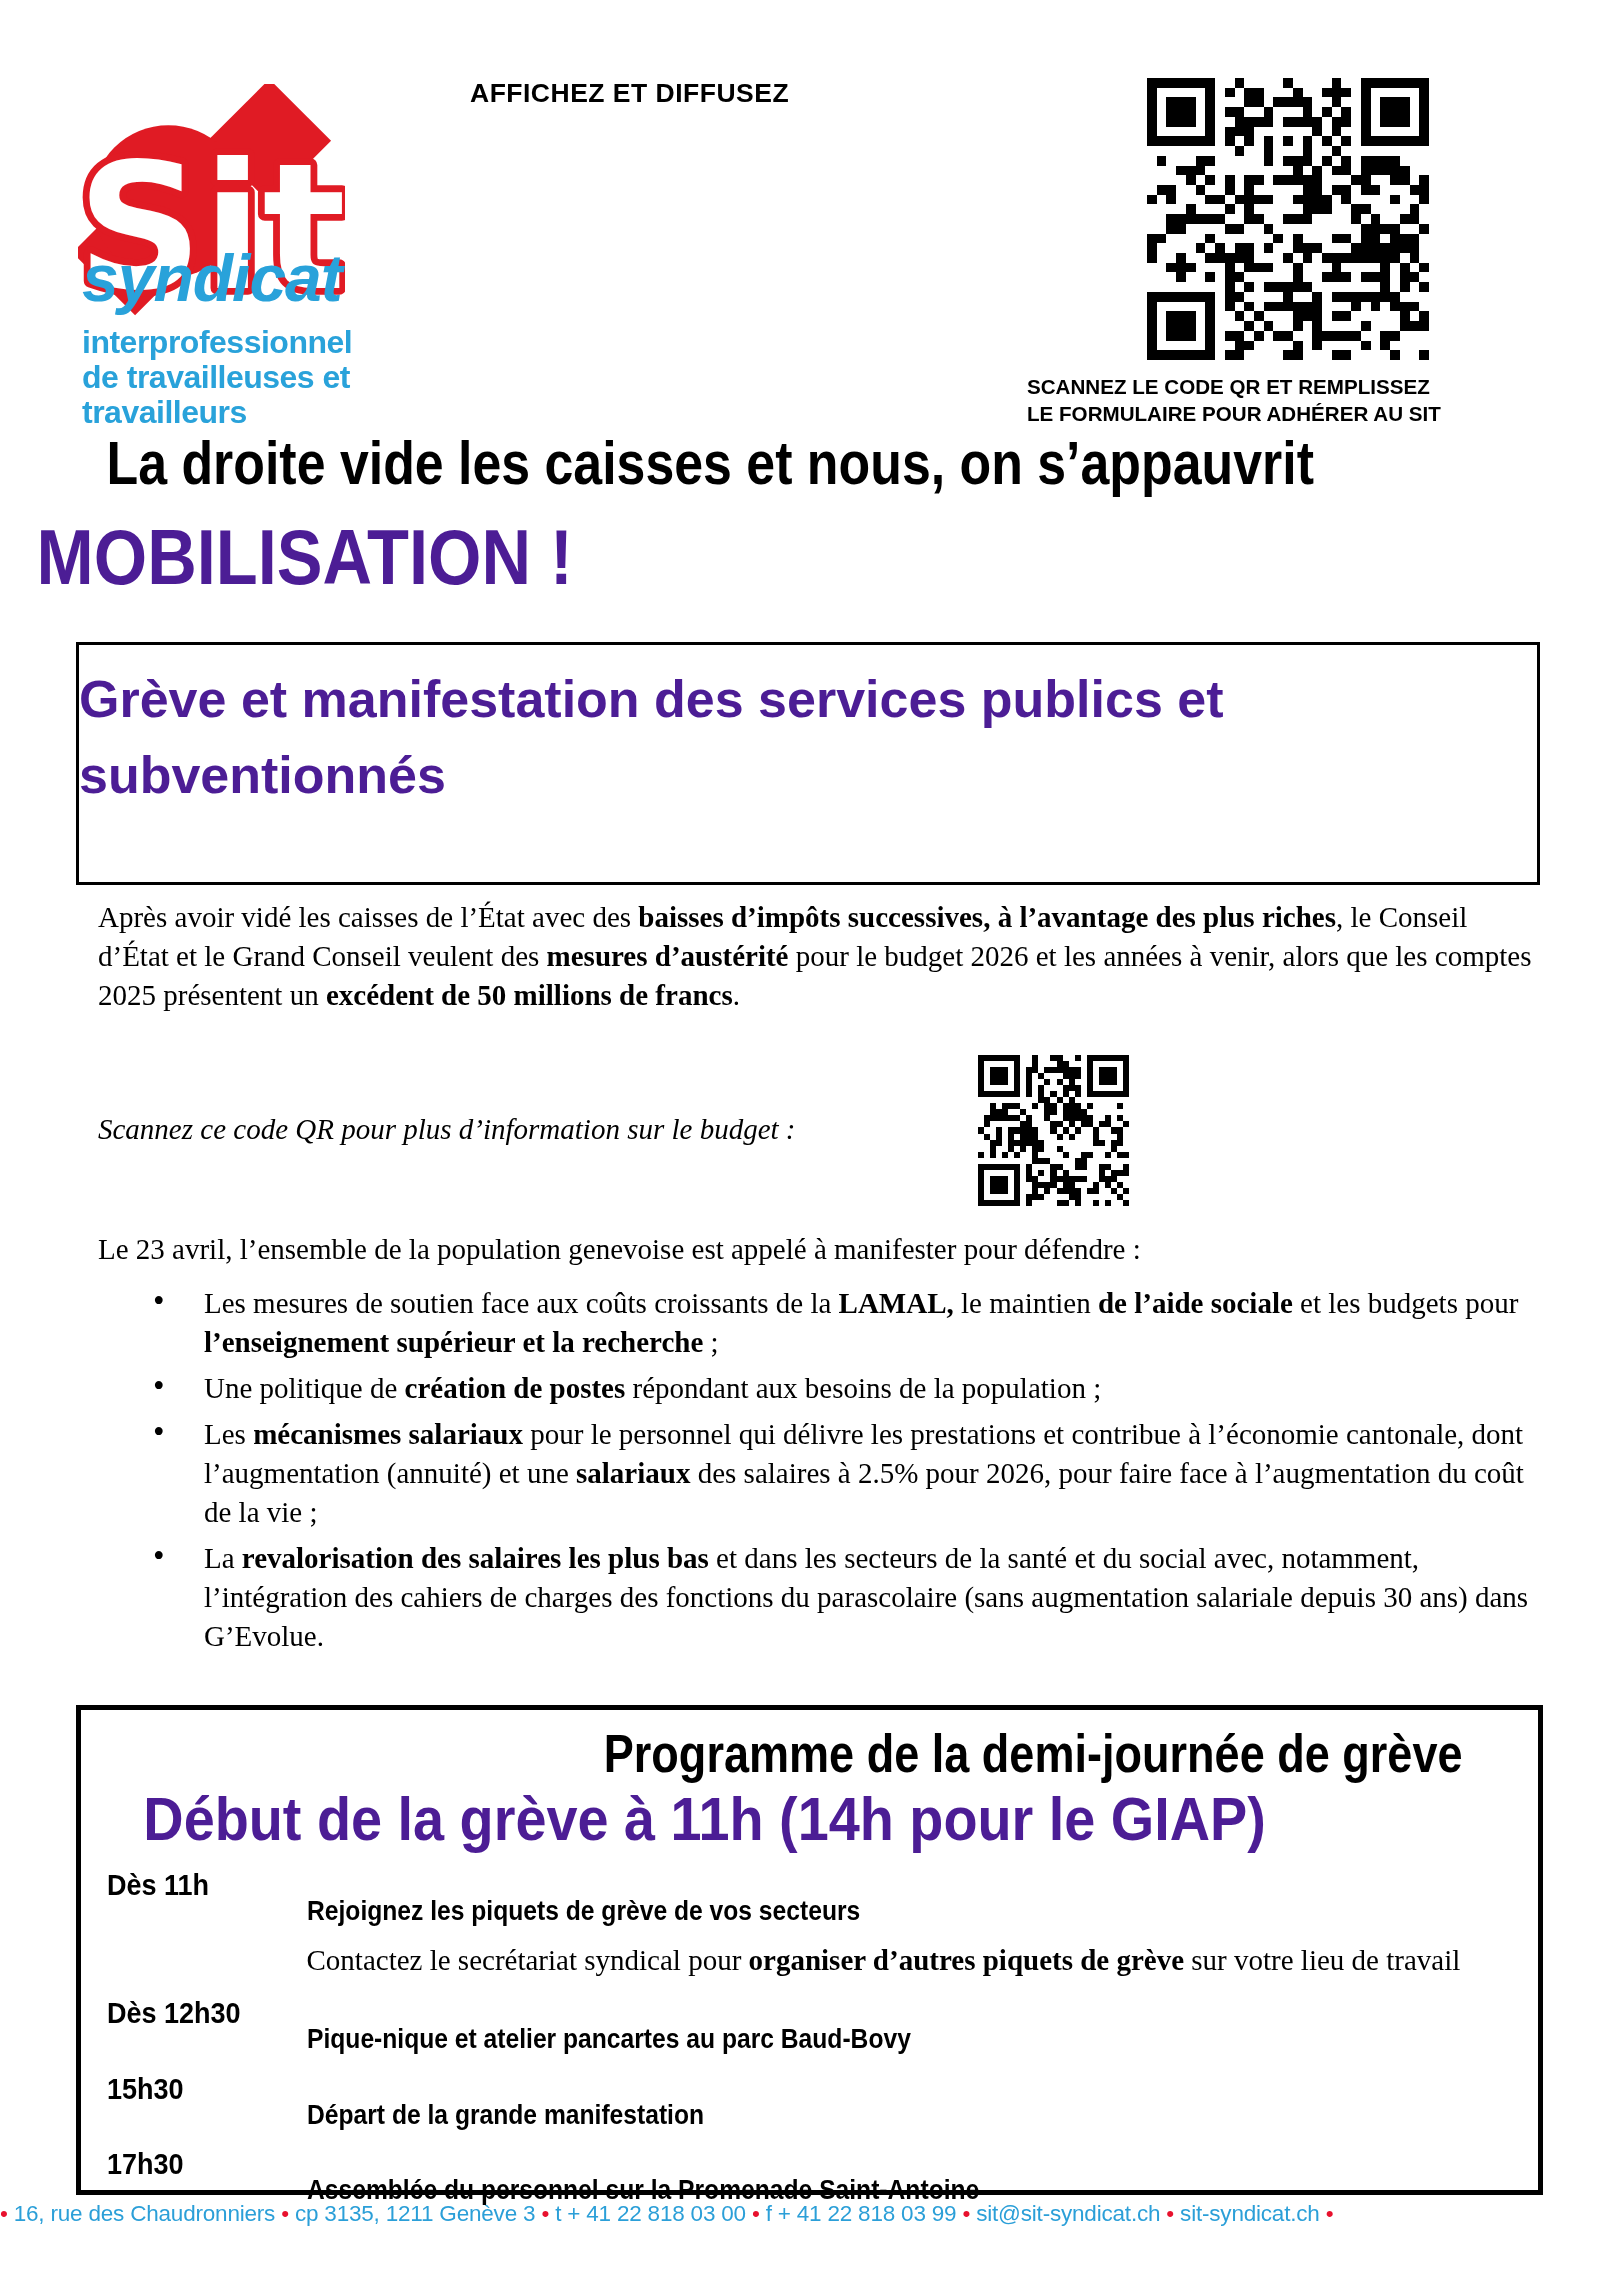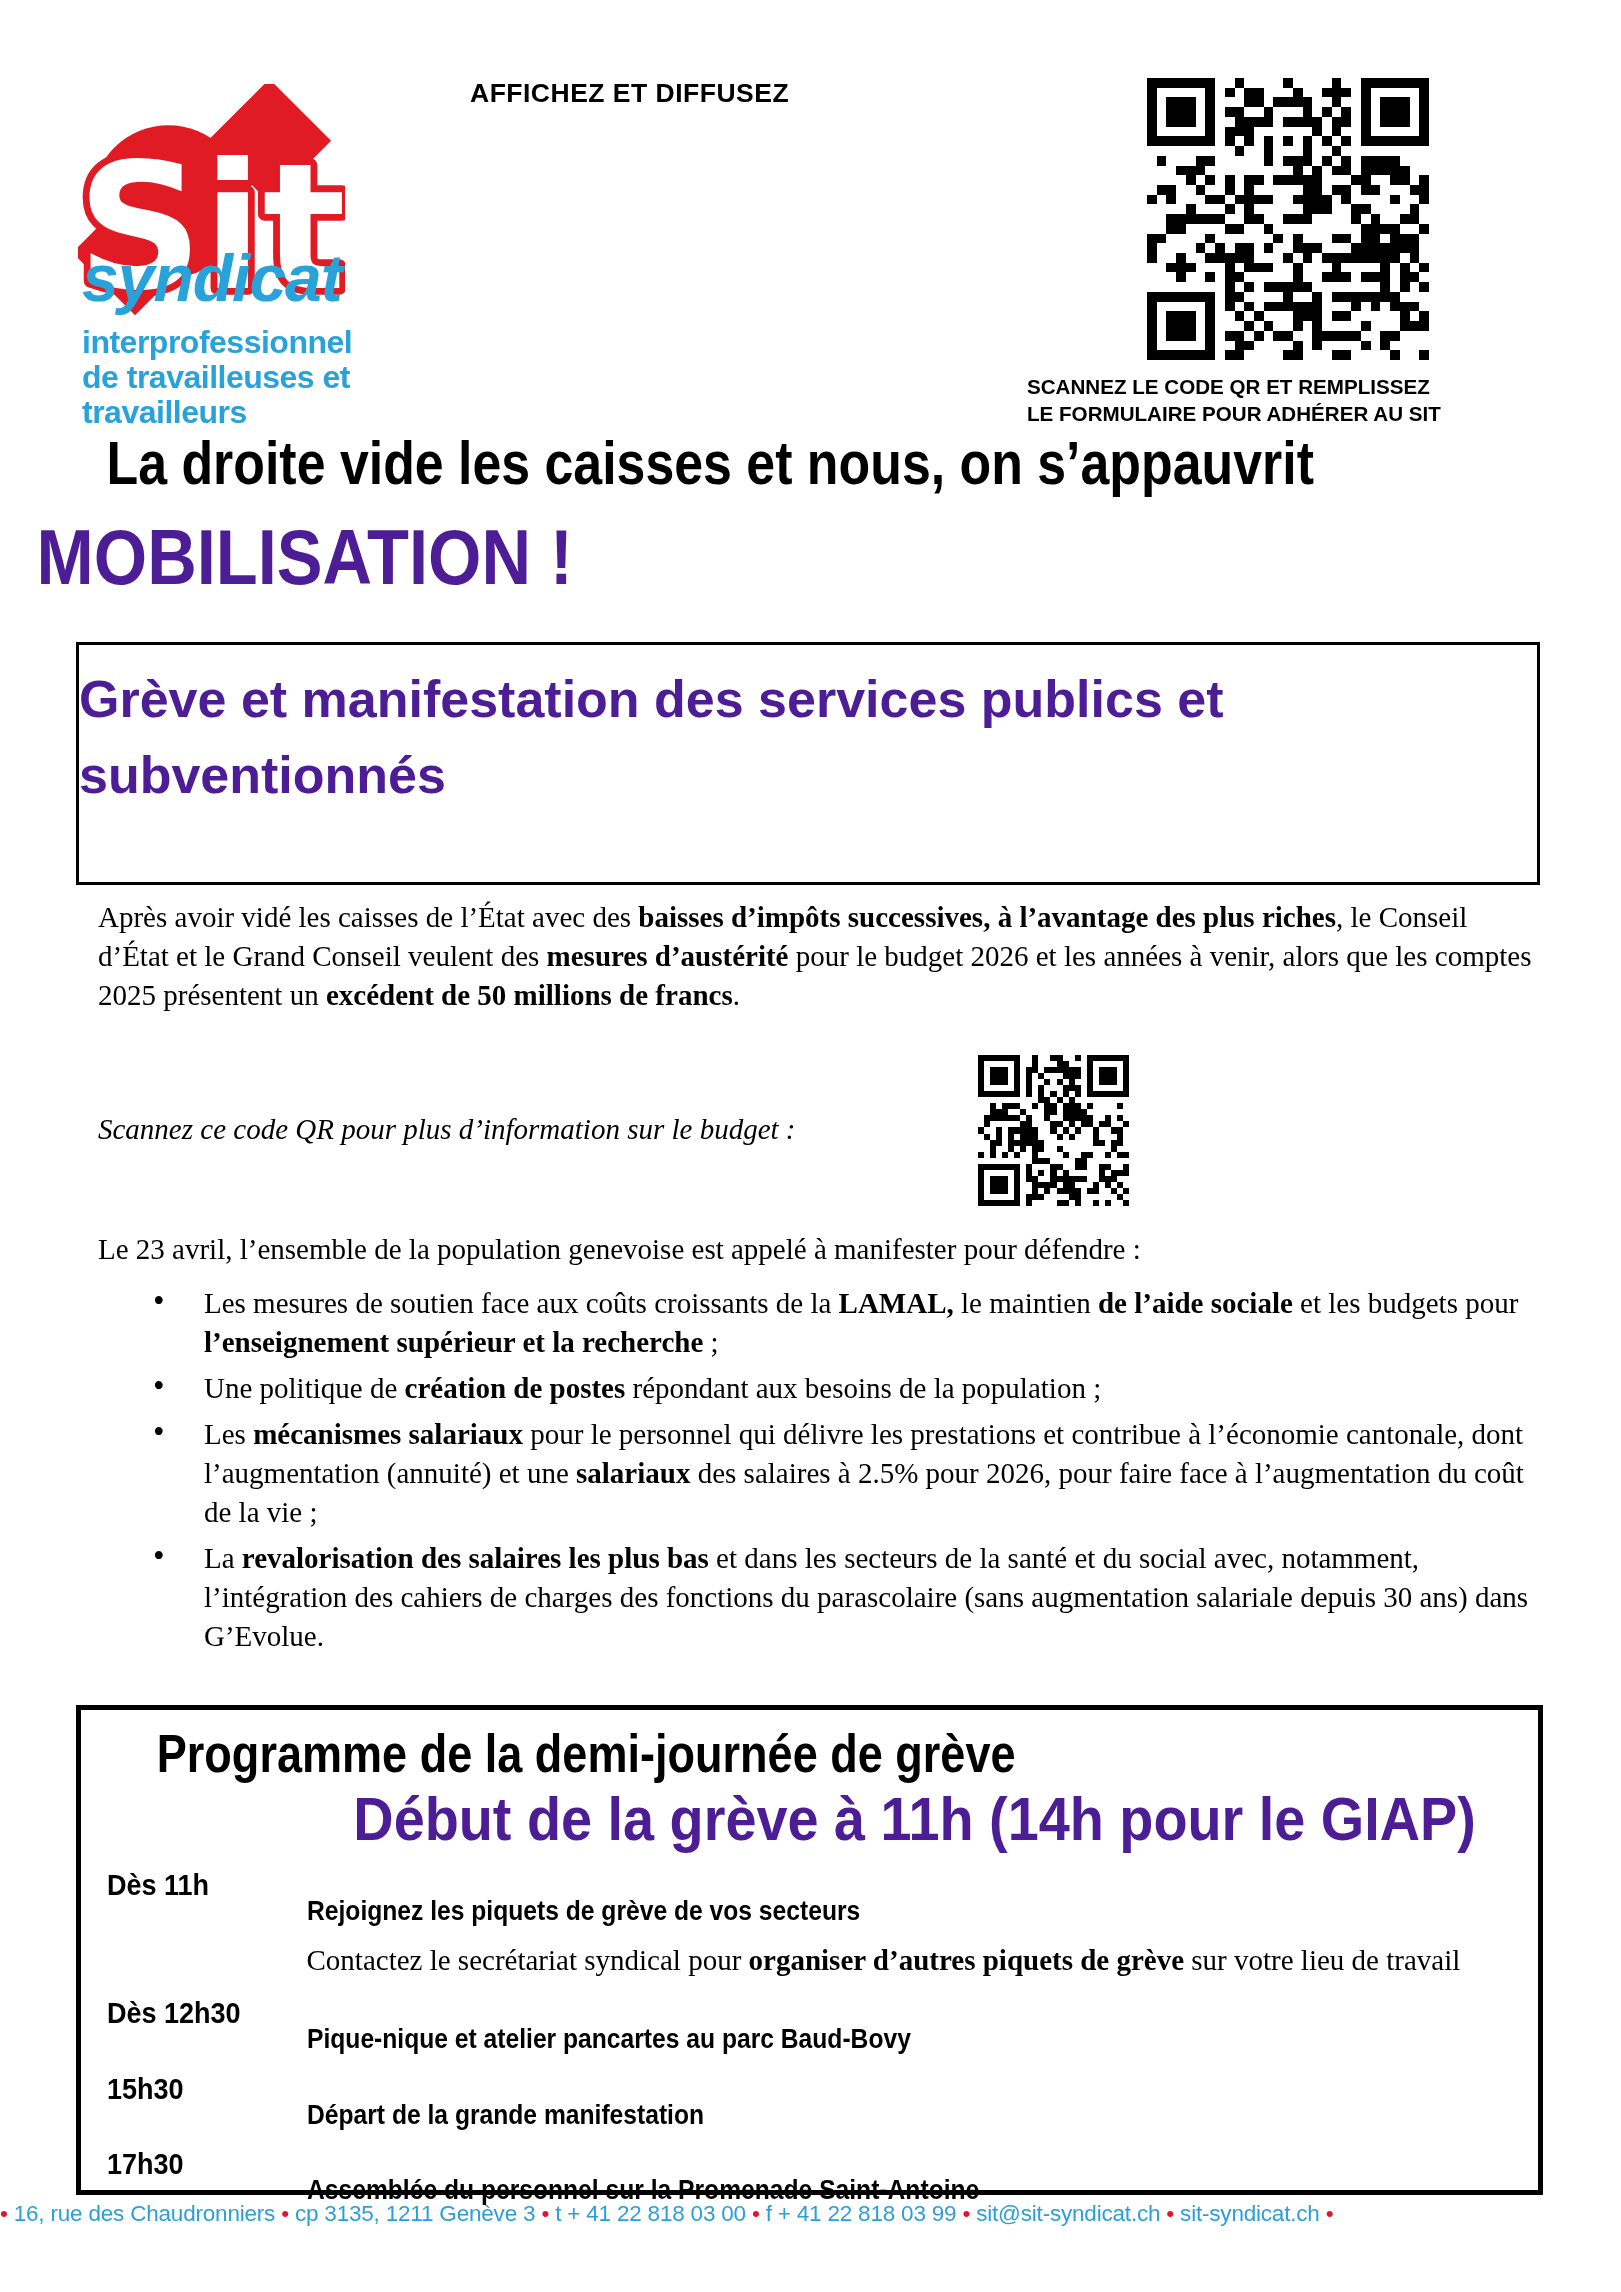--- a/index.html
+++ b/index.html
@@ -35,22 +35,22 @@
   .intro{left:98px;top:898px;width:1441px;font-size:29px;line-height:39px;}
   .qr2-caption{left:98px;top:1113px;font-size:29px;}
   .qr2{left:978px;top:1055px;width:151px;height:151px;}
   .appeal{left:98px;top:1233px;width:1470px;font-size:29px;}
   
   .bullets{left:147px;top:1284px;width:1402px;font-size:29px;line-height:39px;}
   .bullets .li{position:relative;padding-left:57px;margin-bottom:6.9px;}
   .bullets .li::before{content:"\2022";position:absolute;left:5.9px;top:-2px;font-size:33px;}
   
   .program-box{left:76px;top:1705px;width:1457px;height:480px;border:5.9px solid #000;}
-  .program-title{margin-top:13.7px;font-size:53px;font-weight:bold;line-height:59px;text-align:left;}
-  .program-subtitle{font-size:62px;font-weight:bold;line-height:67px;text-align:right;margin-top:2px;}
+  .program-title{margin-top:13.7px;font-size:53px;font-weight:bold;line-height:59px;text-align:right;padding-left:8px;}
+  .program-subtitle{font-size:62px;font-weight:bold;line-height:67px;text-align:left;margin-top:2px;}
   .sched{margin:13.7px 25.5px 0 25.5px;}
   .srow{display:flex;margin-bottom:10.8px;}
   .stime{width:200px;flex:0 0 200px;font-size:30px;font-weight:bold;line-height:39px;}
   .sdesc{flex:1;font-size:28px;font-weight:bold;line-height:39px;margin-top:26px;}
   .ssub{flex:1;font-size:29px;line-height:39px;font-weight:normal;}
   .subrow{margin-bottom:12.7px;}
   
   .footer{left:0;top:2201px;width:1621px;font-size:22.5px;letter-spacing:-0.2px;color:#2b9fd8;}
   .qrbox svg{display:block;width:100%;height:100%;}
 </style>

